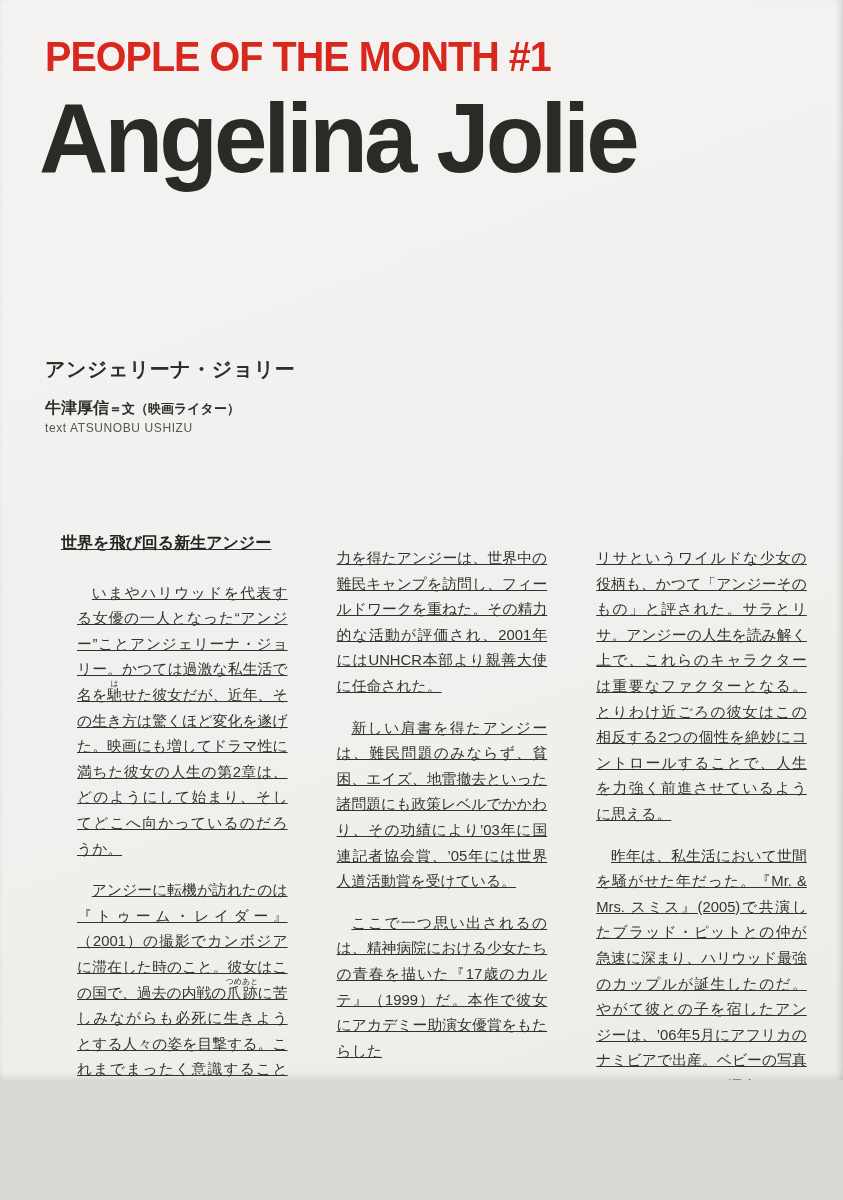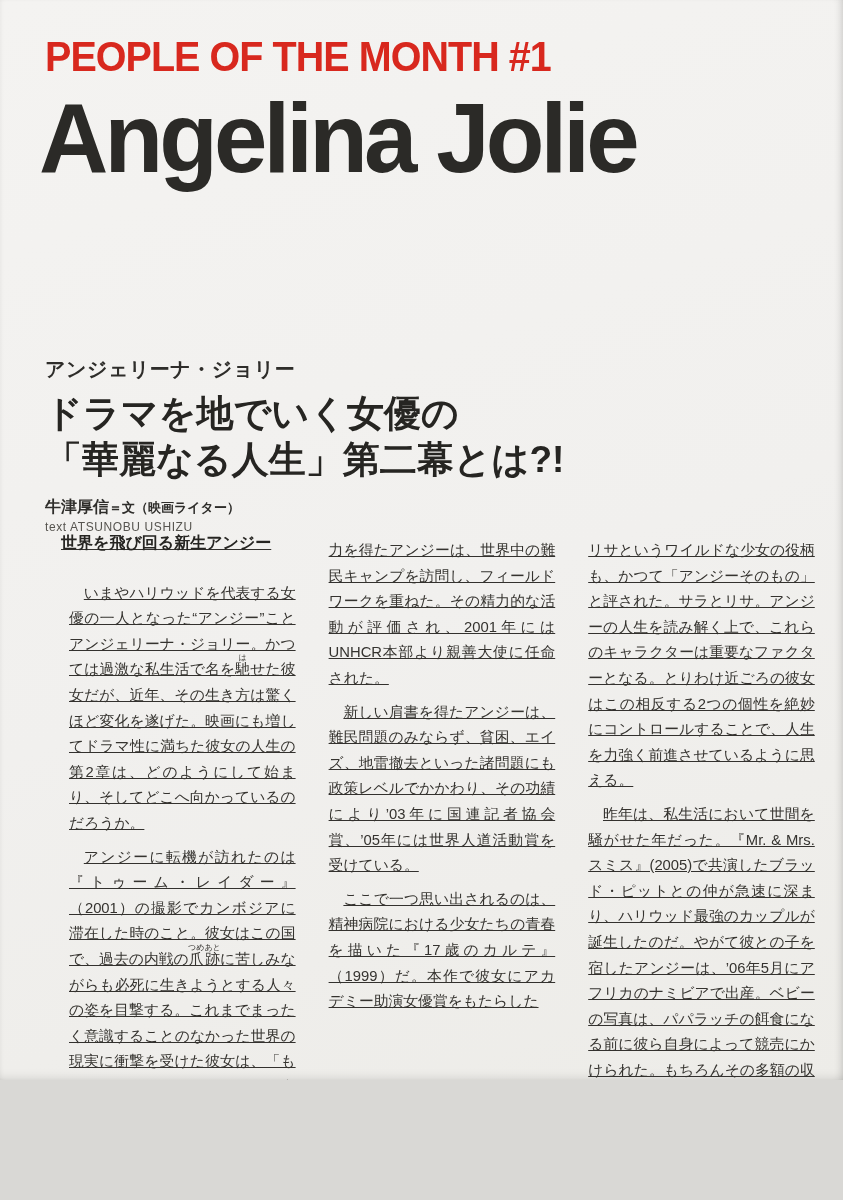--- a/index.html
+++ b/index.html
@@ -42,21 +42,21 @@
     position:absolute;left:61px;top:530px;width:762px;
     display:flex;gap:17px;text-decoration:underline;
   }
   .col{
     width:242.6px;flex:0 0 auto;
     font-size:14.8px;line-height:25.6px;
     text-align:justify;color:#35332f;
   }
   .col-heading{font-size:16px;font-weight:bold;color:#262522;margin:0 0 25px 0;line-height:25.6px;}
   .mid-heading{font-size:16px;font-weight:bold;color:#262522;margin:25px 0;line-height:25.6px;}
-  .col p{margin:8px;text-indent:1em;}
+  .col p{margin:16px;text-indent:1em;}
   .col p.cont{text-indent:0;}
   ruby rt{font-size:8px;letter-spacing:0;}
   
   .footer{
     position:absolute;left:28px;right:12px;top:1150px;
     display:flex;justify-content:space-between;align-items:baseline;
   }
   .footer-left{font-size:11px;color:#45433f;letter-spacing:.3px;}
   .footer-left .journal{font-weight:bold;color:#34322e;}
   .footer-url{font-size:21px;font-weight:bold;color:#141310;letter-spacing:-.3px;}
@@ -66,21 +66,20 @@
 
 <div class="page">
 
   <div class="header">
     <div class="kicker">PEOPLE OF THE MONTH #1</div>
     <h1 class="title">Angelina Jolie</h1>
   </div>
 
   <div class="headline-block">
     <div class="jp-kicker">アンジェリーナ・ジョリー</div>
-    <h2 class="jp-headline"><span>ドラマを地でいく女優の</span><br><span>「華麗なる人生」第二幕とは?!</span></h2>
     <div class="byline"><span class="name">牛津厚信</span><span>＝文（映画ライター）</span></div>
     <div class="credit">text ATSUNOBU USHIZU</div>
   </div>
 
   <div class="article">
 
     <div class="col">
       <h3 class="col-heading">世界を飛び回る新生アンジー</h3>
       <p>いまやハリウッドを代表する女優の一人となった“アンジー”ことアンジェリーナ・ジョリー。かつては過激な私生活で名を<ruby>馳<rt>は</rt></ruby>せた彼女だが、近年、その生き方は驚くほど変化を遂げた。映画にも増してドラマ性に満ちた彼女の人生の第2章は、どのようにして始まり、そしてどこへ向かっているのだろうか。</p>
       <p>アンジーに転機が訪れたのは『トゥーム・レイダー』（2001）の撮影でカンボジアに滞在した時のこと。彼女はこの国で、過去の内戦の<ruby>爪跡<rt>つめあと</rt></ruby>に苦しみながらも必死に生きようとする人々の姿を目撃する。これまでまったく意識することのなかった世界の現実に衝撃を受けた彼女は、「もっと多くのことを知りたい」と突き動かされるように情報を求め、やがて国連難民高等弁務官事務所（UNHCR）にたどり着く。UNHCRの協</p>

